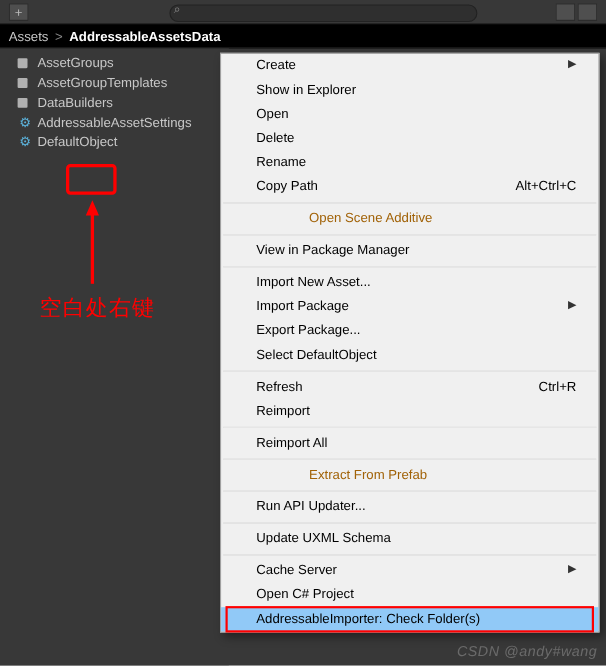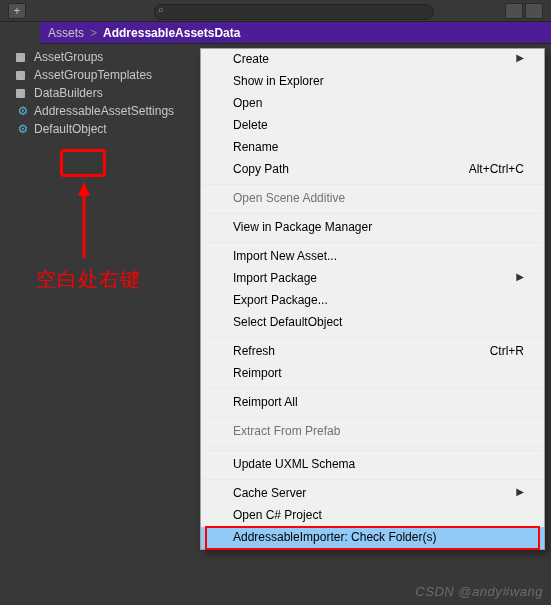--- a/index.html
+++ b/index.html
@@ -7,41 +7,41 @@
 
 .topbar { height: 22px; background: #383838; border-bottom: 1px solid #222; display: flex; align-items: center; padding: 0 8px; gap: 8px; }
 .topbar .plus-btn { width: 18px; height: 16px; background: #4f4f4f; border: 1px solid #2a2a2a; display:flex; align-items:center; justify-content:center; color:#bbb; font-size:12px; }
 .topbar .search { flex: 0 0 280px; margin-left: 120px; }
 .topbar .search input { width: 100%; height: 16px; background: #2f2f2f; border: 1px solid #222; border-radius: 8px; color: #ccc; font-size: 11px; padding: 0 6px 0 18px; outline: none; }
 .topbar .search-wrap { position:relative; }
 .topbar .search-wrap .sicon { position:absolute; left:4px; top:1px; color:#888; font-size:11px; }
 .topbar .right-icons { margin-left:auto; display:flex; gap:2px; }
 .topbar .right-icons span { width:18px; height:16px; background:#4f4f4f; border:1px solid #2a2a2a; display:flex; align-items:center; justify-content:center; color:#bbb; font-size:10px; }
 
-.breadcrumb { height: 22px; background: #4c1d95; border-bottom: 1px solid #222; display:flex; align-items:center; padding: 0 8px; font-size: 12px; color: #c8c8c8; gap: 6px; margin-left: 40px; }
+.breadcrumb { height: 22px; background: #000000; border-bottom: 1px solid #222; display:flex; align-items:center; padding: 0 8px; font-size: 12px; color: #c8c8c8; gap: 6px; }
 .breadcrumb .sep { color:#888; }
 .breadcrumb .current { font-weight: bold; color: #fff; }
 
 .content { display:flex; height: calc(605px - 44px); }
 .tree { width: 208px; background: #383838; padding: 4px 0; font-size: 12px; color: #c8c8c8; position:relative; }
 .tree-row { display:flex; align-items:center; gap:4px; padding: 1px 4px 1px 16px; height:18px; white-space:nowrap; overflow:hidden; }
 .tree-row .icon { width:14px; height:12px; display:inline-flex; align-items:center; justify-content:center; flex:0 0 14px; }
 .folder-icon::before { content:""; display:block; width:12px; height:9px; background:#b1b1b1; border-radius:1px; position:relative; }
 .folder-icon::after { content:""; display:block; width:6px; height:2px; background:#b1b1b1; border-radius:1px 1px 0 0; position:relative; top:-11px; }
 .so-icon { color:#5bb0d8; font-size:12px; line-height:1; }
 .so-icon::before { content:"⚙"; }
 
 .annotation-box { position:absolute; left:60px; top:105px; width:46px; height:28px; border:3px solid #ff0000; border-radius:4px; }
 .annotation-arrow { position:absolute; left:78px; top:138px; }
 .annotation-arrow svg { overflow:visible; }
 .annotation-text { position:absolute; left:36px; top:222px; color:#ff0000; font-size:20px; font-family: Liberation Sans, sans-serif; letter-spacing:1px; }
 
 .context-menu { position:absolute; left:200px; top:48px; width:345px; background:#f0f0f0; border:1px solid #a0a0a0; box-shadow: 4px 4px 8px rgba(0,0,0,0.4); font-size:12px; color:#000; }
 .menu-item { display:flex; justify-content:space-between; padding: 3px 20px 3px 32px; height:22px; white-space:nowrap; }
-.menu-item.disabled { color:#737373; }
+.menu-item.disabled { color:#a16207;margin-left:48px; }
 .menu-item .arrow { font-size:10px; color:#333; }
 .menu-sep { height:1px; background:#d0d0d0; margin: 3px 2px; border-top:1px solid #e8e8e8; }
 .menu-item.highlighted { position:relative; }
 .menu-item.highlighted::before { content:""; position:absolute; left:4px; right:4px; top:-1px; bottom:-1px; border:2px solid #ff0000; pointer-events:none; }
 .menu-item.highlighted { background:#91c9f7; }
 
 .watermark { position:absolute; right:8px; bottom:6px; color:rgba(200,200,200,0.35); font-size:13px; font-style:italic; letter-spacing:0.5px; pointer-events:none; }
 </style>
 </head>
 <body>
@@ -151,20 +151,23 @@
     </div>
     <div class="menu-sep"></div>
     <div class="menu-item">
       <span>Reimport All</span>
     </div>
     <div class="menu-sep"></div>
     <div class="menu-item disabled">
       <span>Extract From Prefab</span>
     </div>
     <div class="menu-sep"></div>
+    <div class="menu-item">
+      <span>Run API Updater...</span>
+    </div>
     <div class="menu-sep"></div>
     <div class="menu-item">
       <span>Update UXML Schema</span>
     </div>
     <div class="menu-sep"></div>
     <div class="menu-item">
       <span>Cache Server</span>
       <span class="arrow">▶</span>
     </div>
     <div class="menu-item">

